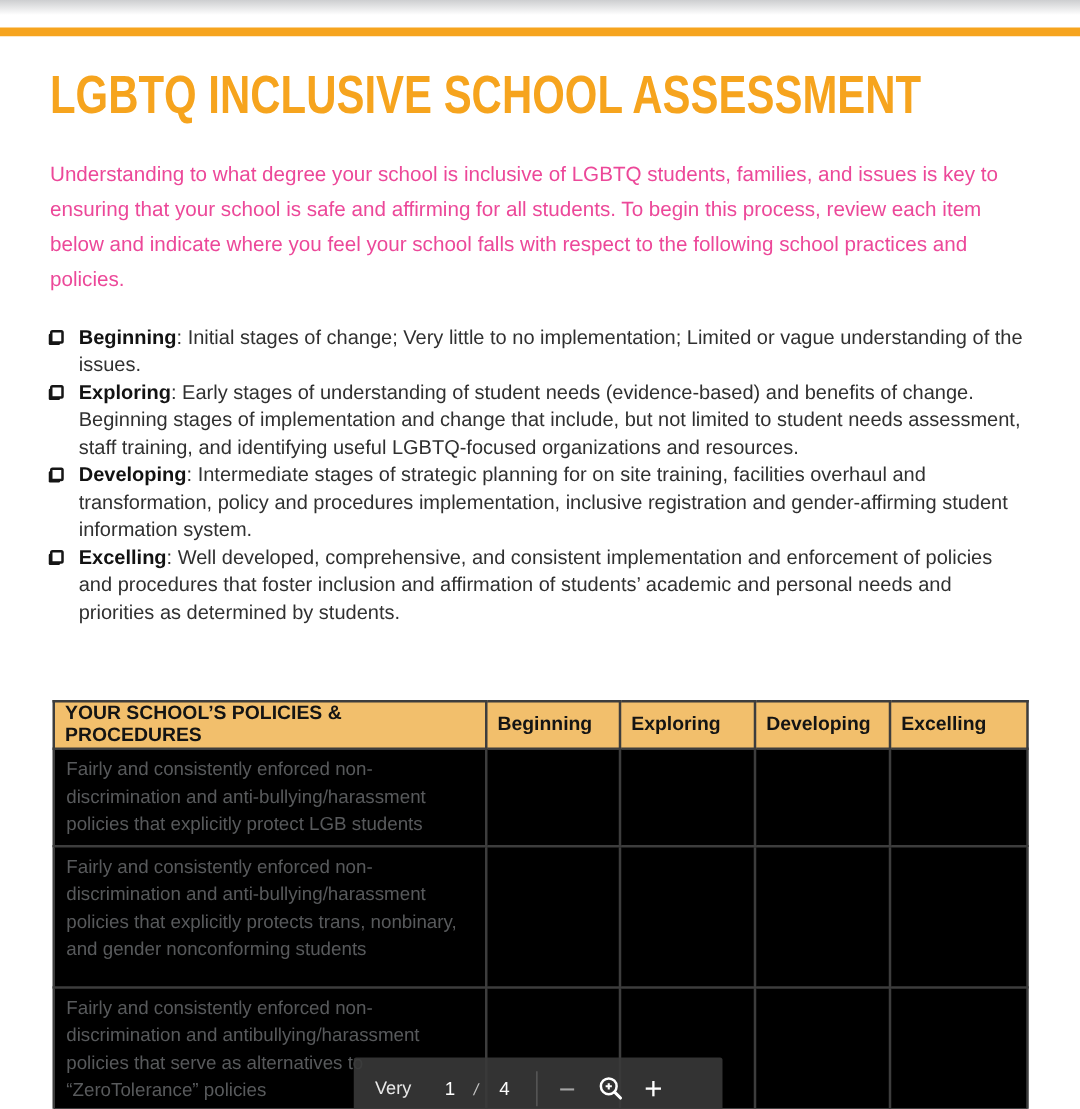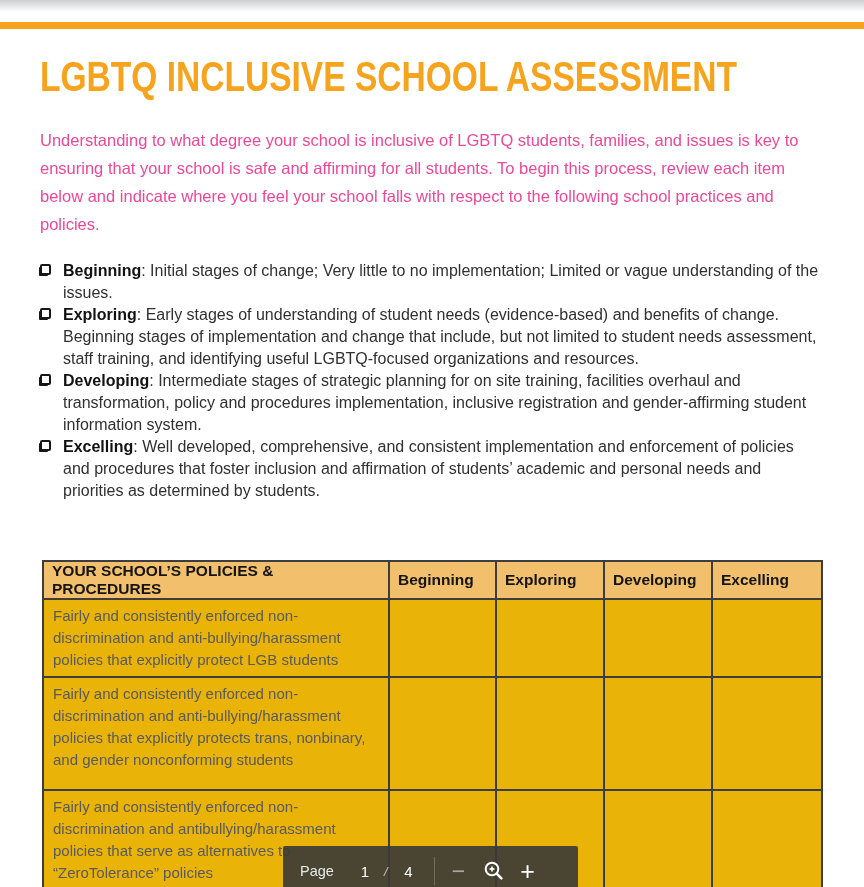--- a/index.html
+++ b/index.html
@@ -63,21 +63,21 @@
   }
   .assessment-table th, .assessment-table td { border: 2px solid #3d3d3d; }
   .assessment-table th {
     background: #F2BF6C; height: 35px;
     font-size: 15.5px; font-weight: bold; color: #141414;
     text-align: left; padding: 0 8px; vertical-align: middle;
   }
   .assessment-table td {
     vertical-align: top; padding: 5px 9px;
     font-size: 15px; line-height: 22px; color: #585a5c;
-    background: #eab308;
+    background: #000000;
   }
   tr.row-1 { height: 77px; }
   tr.row-2 { height: 113px; }
   tr.row-3 { height: 95px; }
 
   
   .viewer-toolbar {
     position: absolute; left: 283px; top: 846px;
     width: 295px; height: 50px;
     background: rgba(56,56,56,0.9);
@@ -172,21 +172,21 @@
       <td></td>
       <td></td>
       <td></td>
       <td></td>
     </tr>
 
   </tbody>
 </table>
 
 <div class="viewer-toolbar">
-  <span class="tb-page-label">Page</span>
+  <span class="tb-page-label">Very</span>
   <span class="tb-current">1</span>
   <span class="tb-slash">/</span>
   <span class="tb-total">4</span>
   <span class="tb-divider"></span>
   <button class="tb-minus">−</button>
   <button class="tb-zoom-btn">
     <span style="display:flex">
       <svg width="24" height="24" viewBox="0 0 24 24">
         <circle cx="10" cy="10" r="6.3" fill="none" stroke="#ffffff" stroke-width="2"></circle>
         <line x1="10" y1="7.5" x2="10" y2="12.5" stroke="#ffffff" stroke-width="1.7"></line>

